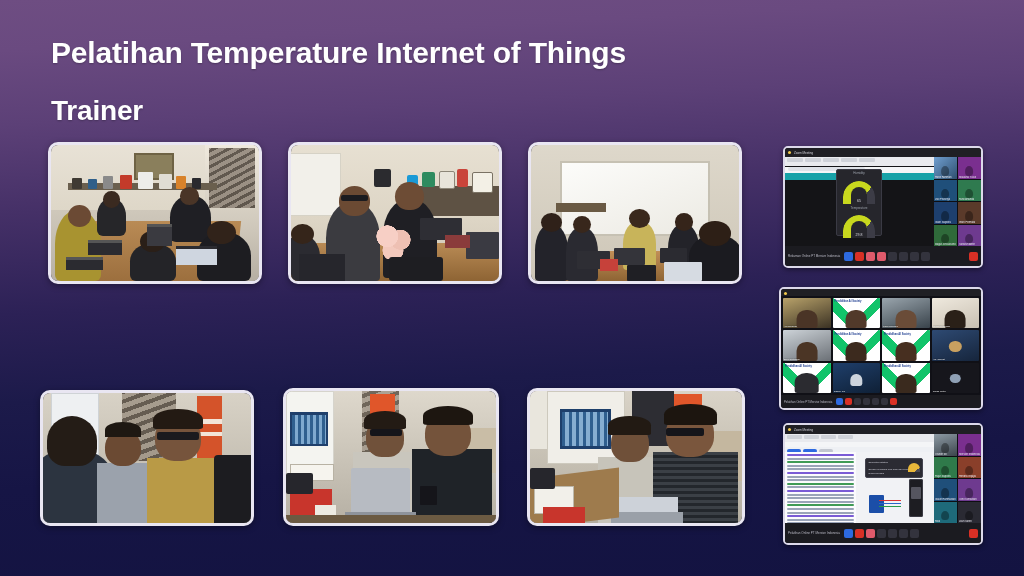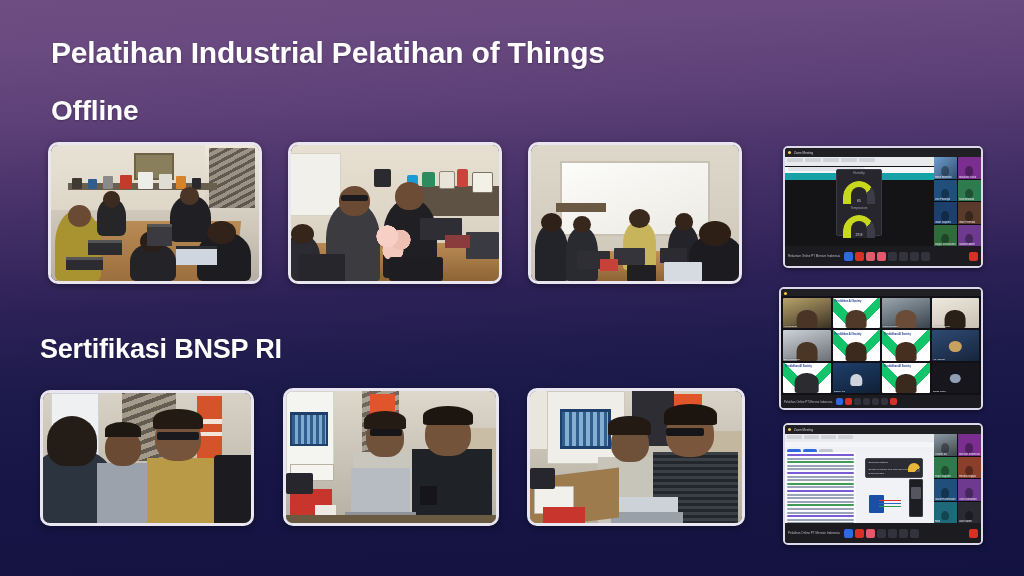--- a/index.html
+++ b/index.html
@@ -228,26 +228,25 @@
   .wire { position:absolute; height:1px; }
 
   
   .nosel { user-select:none; }
 </style>
 </head>
 <body>
 
 <div class="slide nosel">
 
-  <div class="heading" id="title">Pelatihan Industrial Pelatihan of Things</div>
-
-  <div class="heading" id="h-offline">Offline</div>
-
-
-  <div class="heading" id="h-bnsp">Sertifikasi BNSP RI</div>
+  <div class="heading" id="title">Pelatihan Temperature Internet of Things</div>
+
+  <div class="heading" id="h-offline">Trainer</div>
+
+
 
   <div class="photo p1">
     <div class="scene">
       <div class="wall"></div>
       <div class="floor"></div>
       <div class="right-room"></div>
       <div class="stair"></div>
       <div class="frame"></div>
       <div class="shelf"></div>
 

